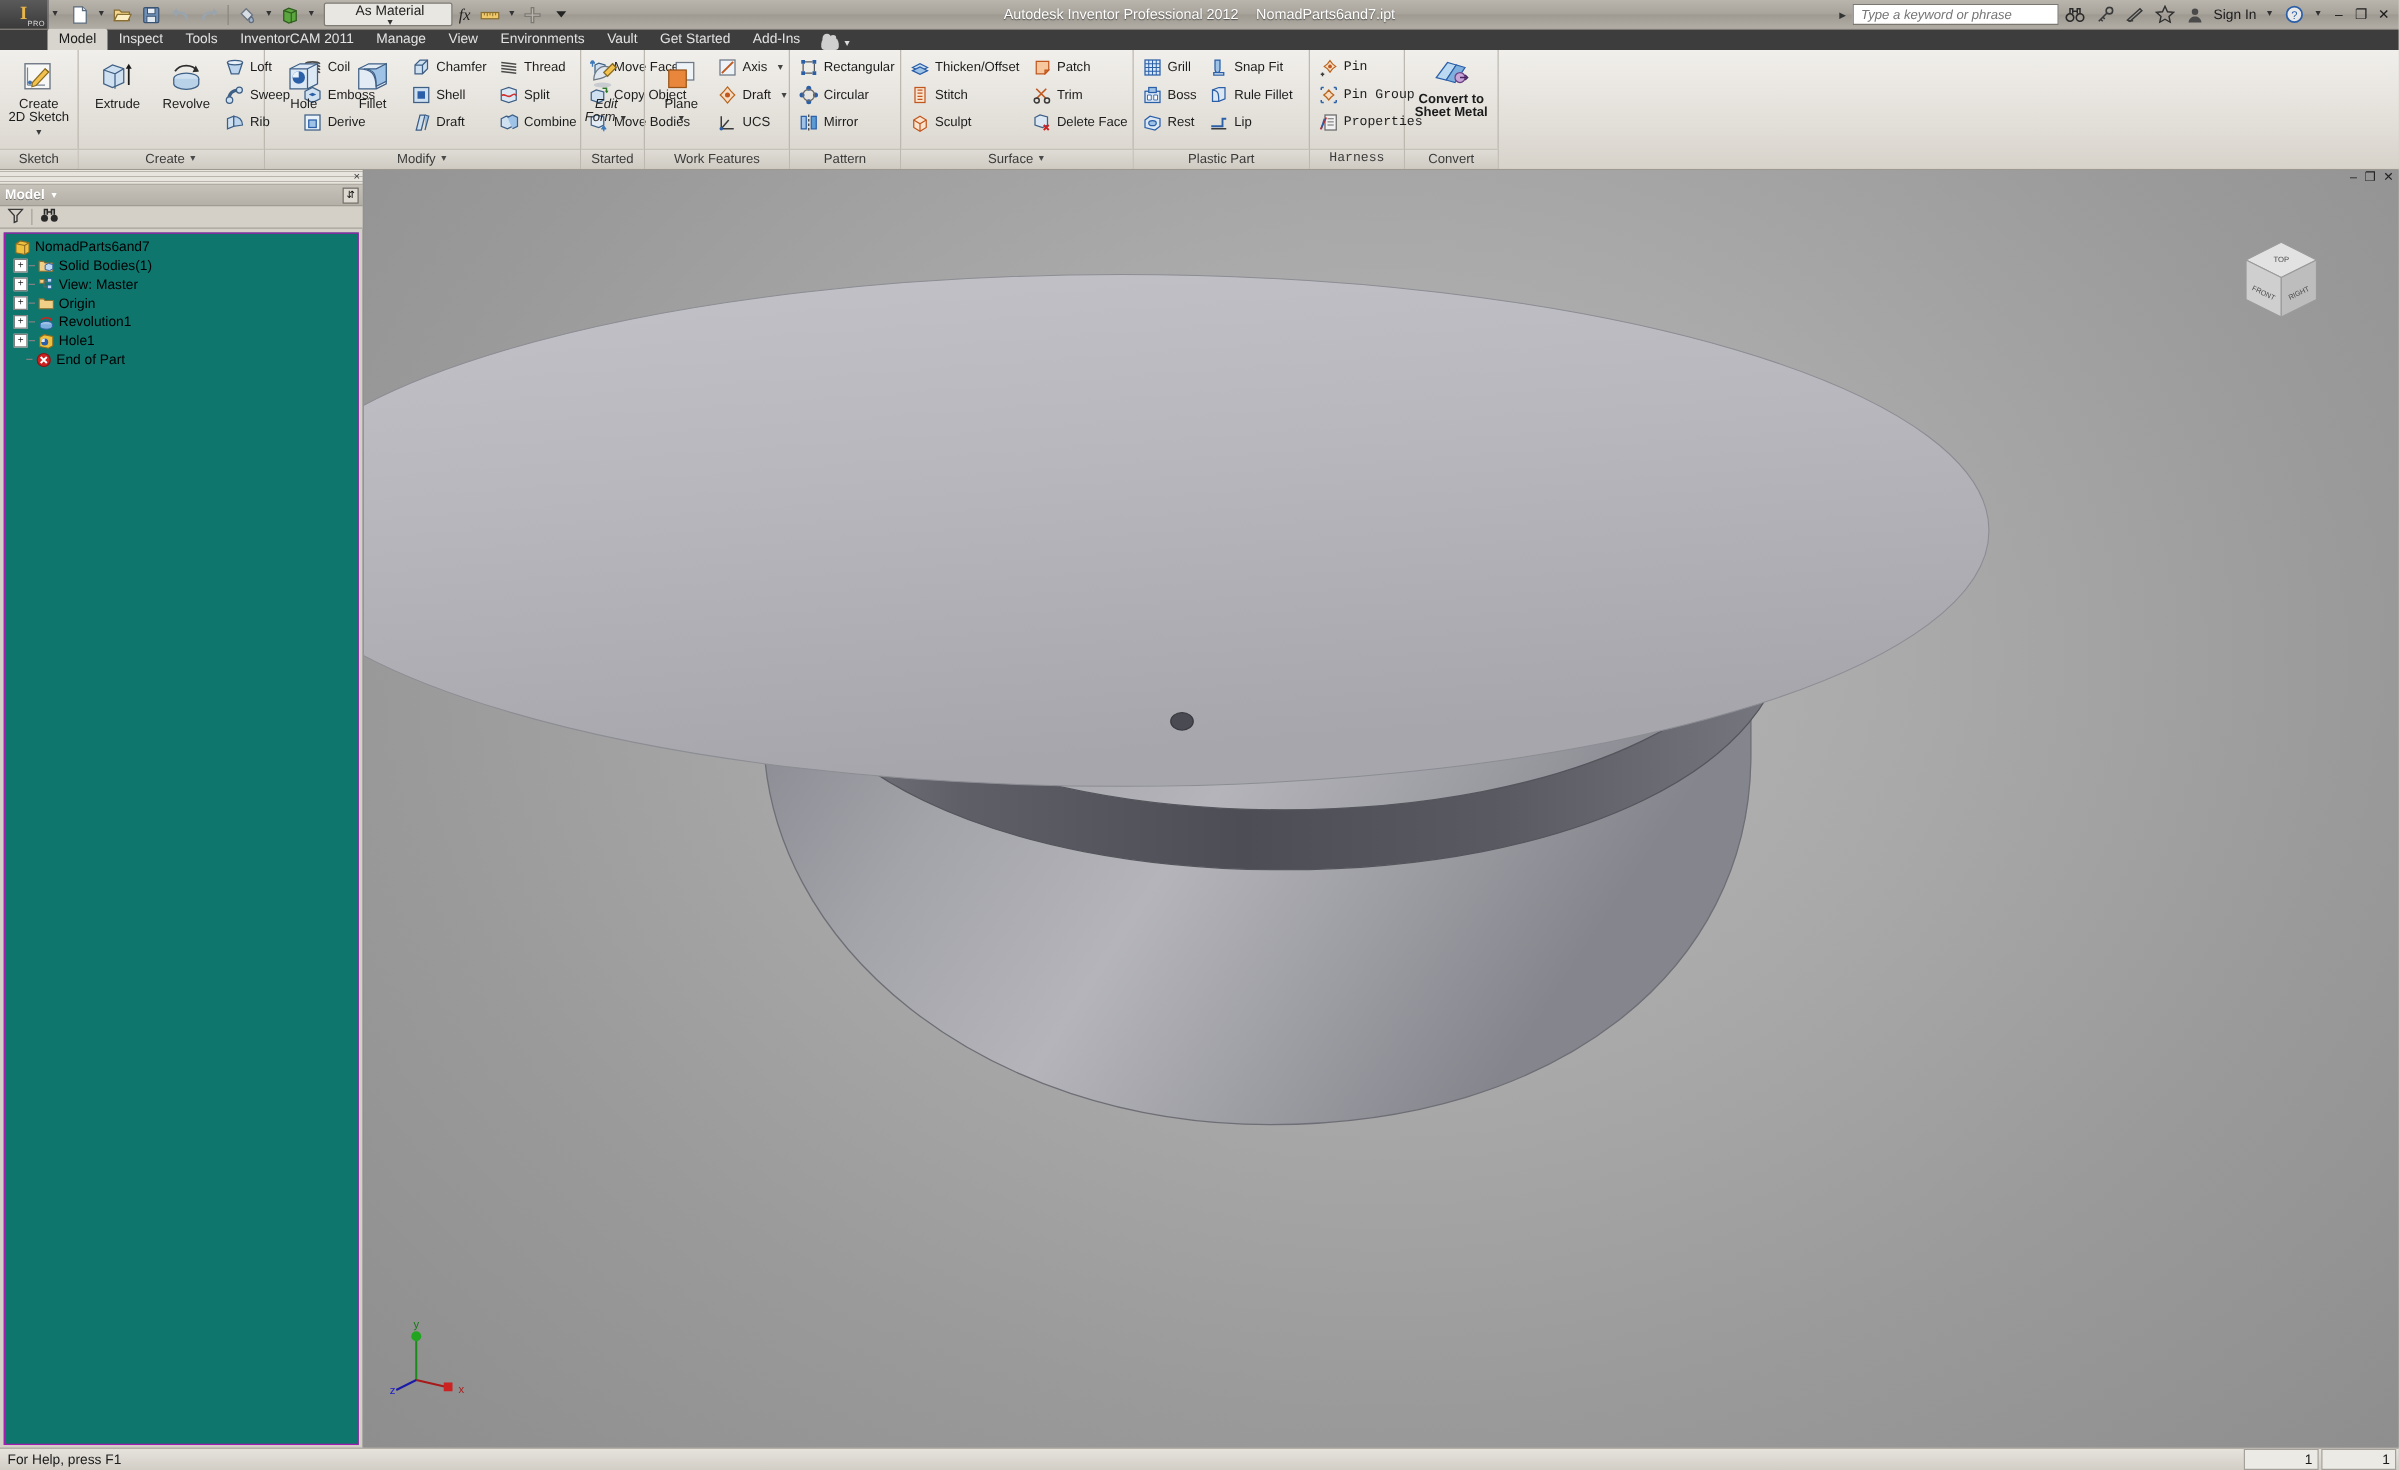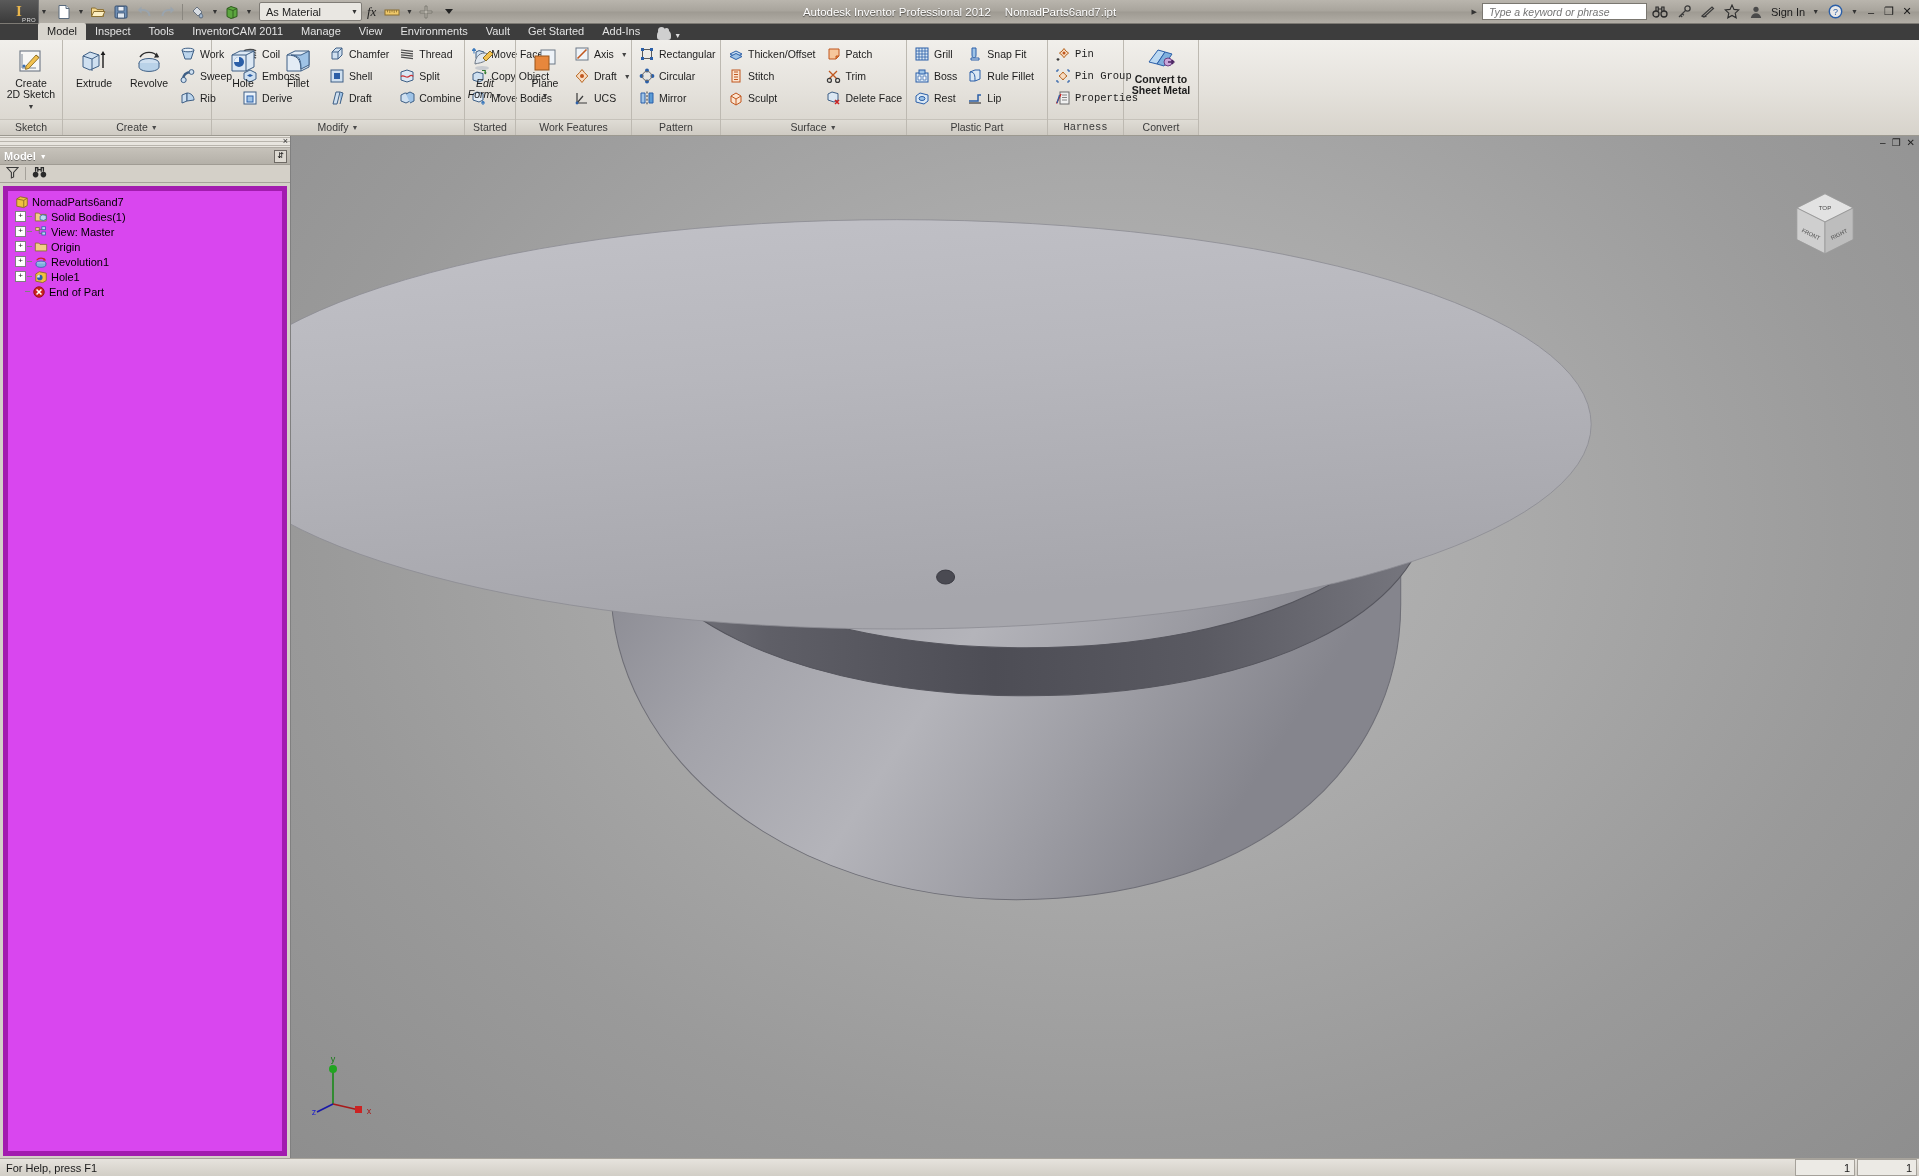--- a/index.html
+++ b/index.html
@@ -54,20 +54,21 @@
     width:20px; height:20px; display:flex; align-items:center; justify-content:center;
     cursor:pointer; border:1px solid transparent; border-radius:2px;
   }
   .qsep { width:1px; height:16px; background:#8a8780; margin:0 3px; }
   .mat-combo {
     height:17px; width:92px; background:#e9e7e2;
     border:1px solid #7f7c76; border-radius:2px;
     display:flex; align-items:center; justify-content:space-between;
     padding:0 3px 0 6px; margin-left:4px; font-size:11px; color:#222;
     cursor:pointer;
+    flex-direction:column;
   }
   .mat-combo .cb-arrow { font-size:7px; color:#333; }
   .fx { font-family:"Liberation Serif", serif; font-style:italic; font-size:13px; color:#222; padding:0 4px; }
   .title-text {
     position:absolute; left:0; right:0; top:0; height:23px;
     display:flex; align-items:center; justify-content:center;
     color:#fff; font-size:11.5px; pointer-events:none;
     text-shadow: 0 1px 1px rgba(0,0,0,.55);
   }
   .title-text .fname { margin-left:14px; }
@@ -177,22 +178,22 @@
   .browser-title .pin {
     position:absolute; right:3px; top:2px; width:11px;height:11px;
     border:1px solid #6e6a64; background:#dedad2; font-size:8px; text-align:center; line-height:10px; cursor:pointer;
   }
   .browser-tools {
     height:17px; display:flex; align-items:center; gap:6px; padding:0 6px;
     background:#d4d0c8; border-bottom:1px solid #a5a19a;
   }
   .bt-sep { width:1px; height:13px; background:#a5a19a; }
   .tree-wrap {
-    flex:1; margin:3px 3px 2px 3px; background:#d946ef;
-    border:5px solid #a21caf; overflow:hidden; position:relative;
+    flex:1; margin:3px 3px 2px 3px; background:#0f766e;
+    border:1px solid #a21caf; overflow:hidden; position:relative;
   }
   .tree { padding:3px 0 0 3px; }
   .tnode { display:flex; align-items:center; height:15px; position:relative; white-space:nowrap; }
   .tnode .exp {
     width:9px;height:9px;border:1px solid #808080;background:#fff;
     font-size:8px; line-height:7px; text-align:center; color:#222; cursor:pointer;
     margin-right:1px; font-family:"Liberation Sans",sans-serif;
   }
   .tnode .dash { width:5px; height:1px; background:#808080; margin-right:2px; }
   .tnode .noexp { width:9px; margin-right:1px; }
@@ -421,21 +422,21 @@
             <path d="M22.6 6.4l2.6 4.8-5.2.6z" fill="#2d2d2d"></path>
           </svg>
           <div class="lbl">Revolve</div>
         </div>
         <div class="col-small">
           <div class="sm-btn">
             <svg class="ico" width="16" height="16" viewBox="0 0 16 16">
                 <path d="M2 4h12l-3 9H5z" fill="#bcd5ec" stroke="#3e5f85"></path>
                 <ellipse cx="8" cy="4" rx="6" ry="1.8" fill="#e8f1f9" stroke="#3e5f85"></ellipse>
               </svg>
-            <span class="lbl">Work</span>
+            <span class="lbl">Loft</span>
           </div>
           <div class="sm-btn">
             <svg class="ico" width="16" height="16" viewBox="0 0 16 16">
                 <path d="M3 12c0-5 3-8 8-8" fill="none" stroke="#3e5f85" stroke-width="2.6"></path>
                 <ellipse cx="3.6" cy="12" rx="2.6" ry="2.6" fill="#cfe0f0" stroke="#3e5f85"></ellipse>
                 <ellipse cx="11.5" cy="4" rx="2.4" ry="2.4" fill="#cfe0f0" stroke="#3e5f85"></ellipse>
               </svg>
             <span class="lbl">Sweep</span>
           </div>
           <div class="sm-btn">

